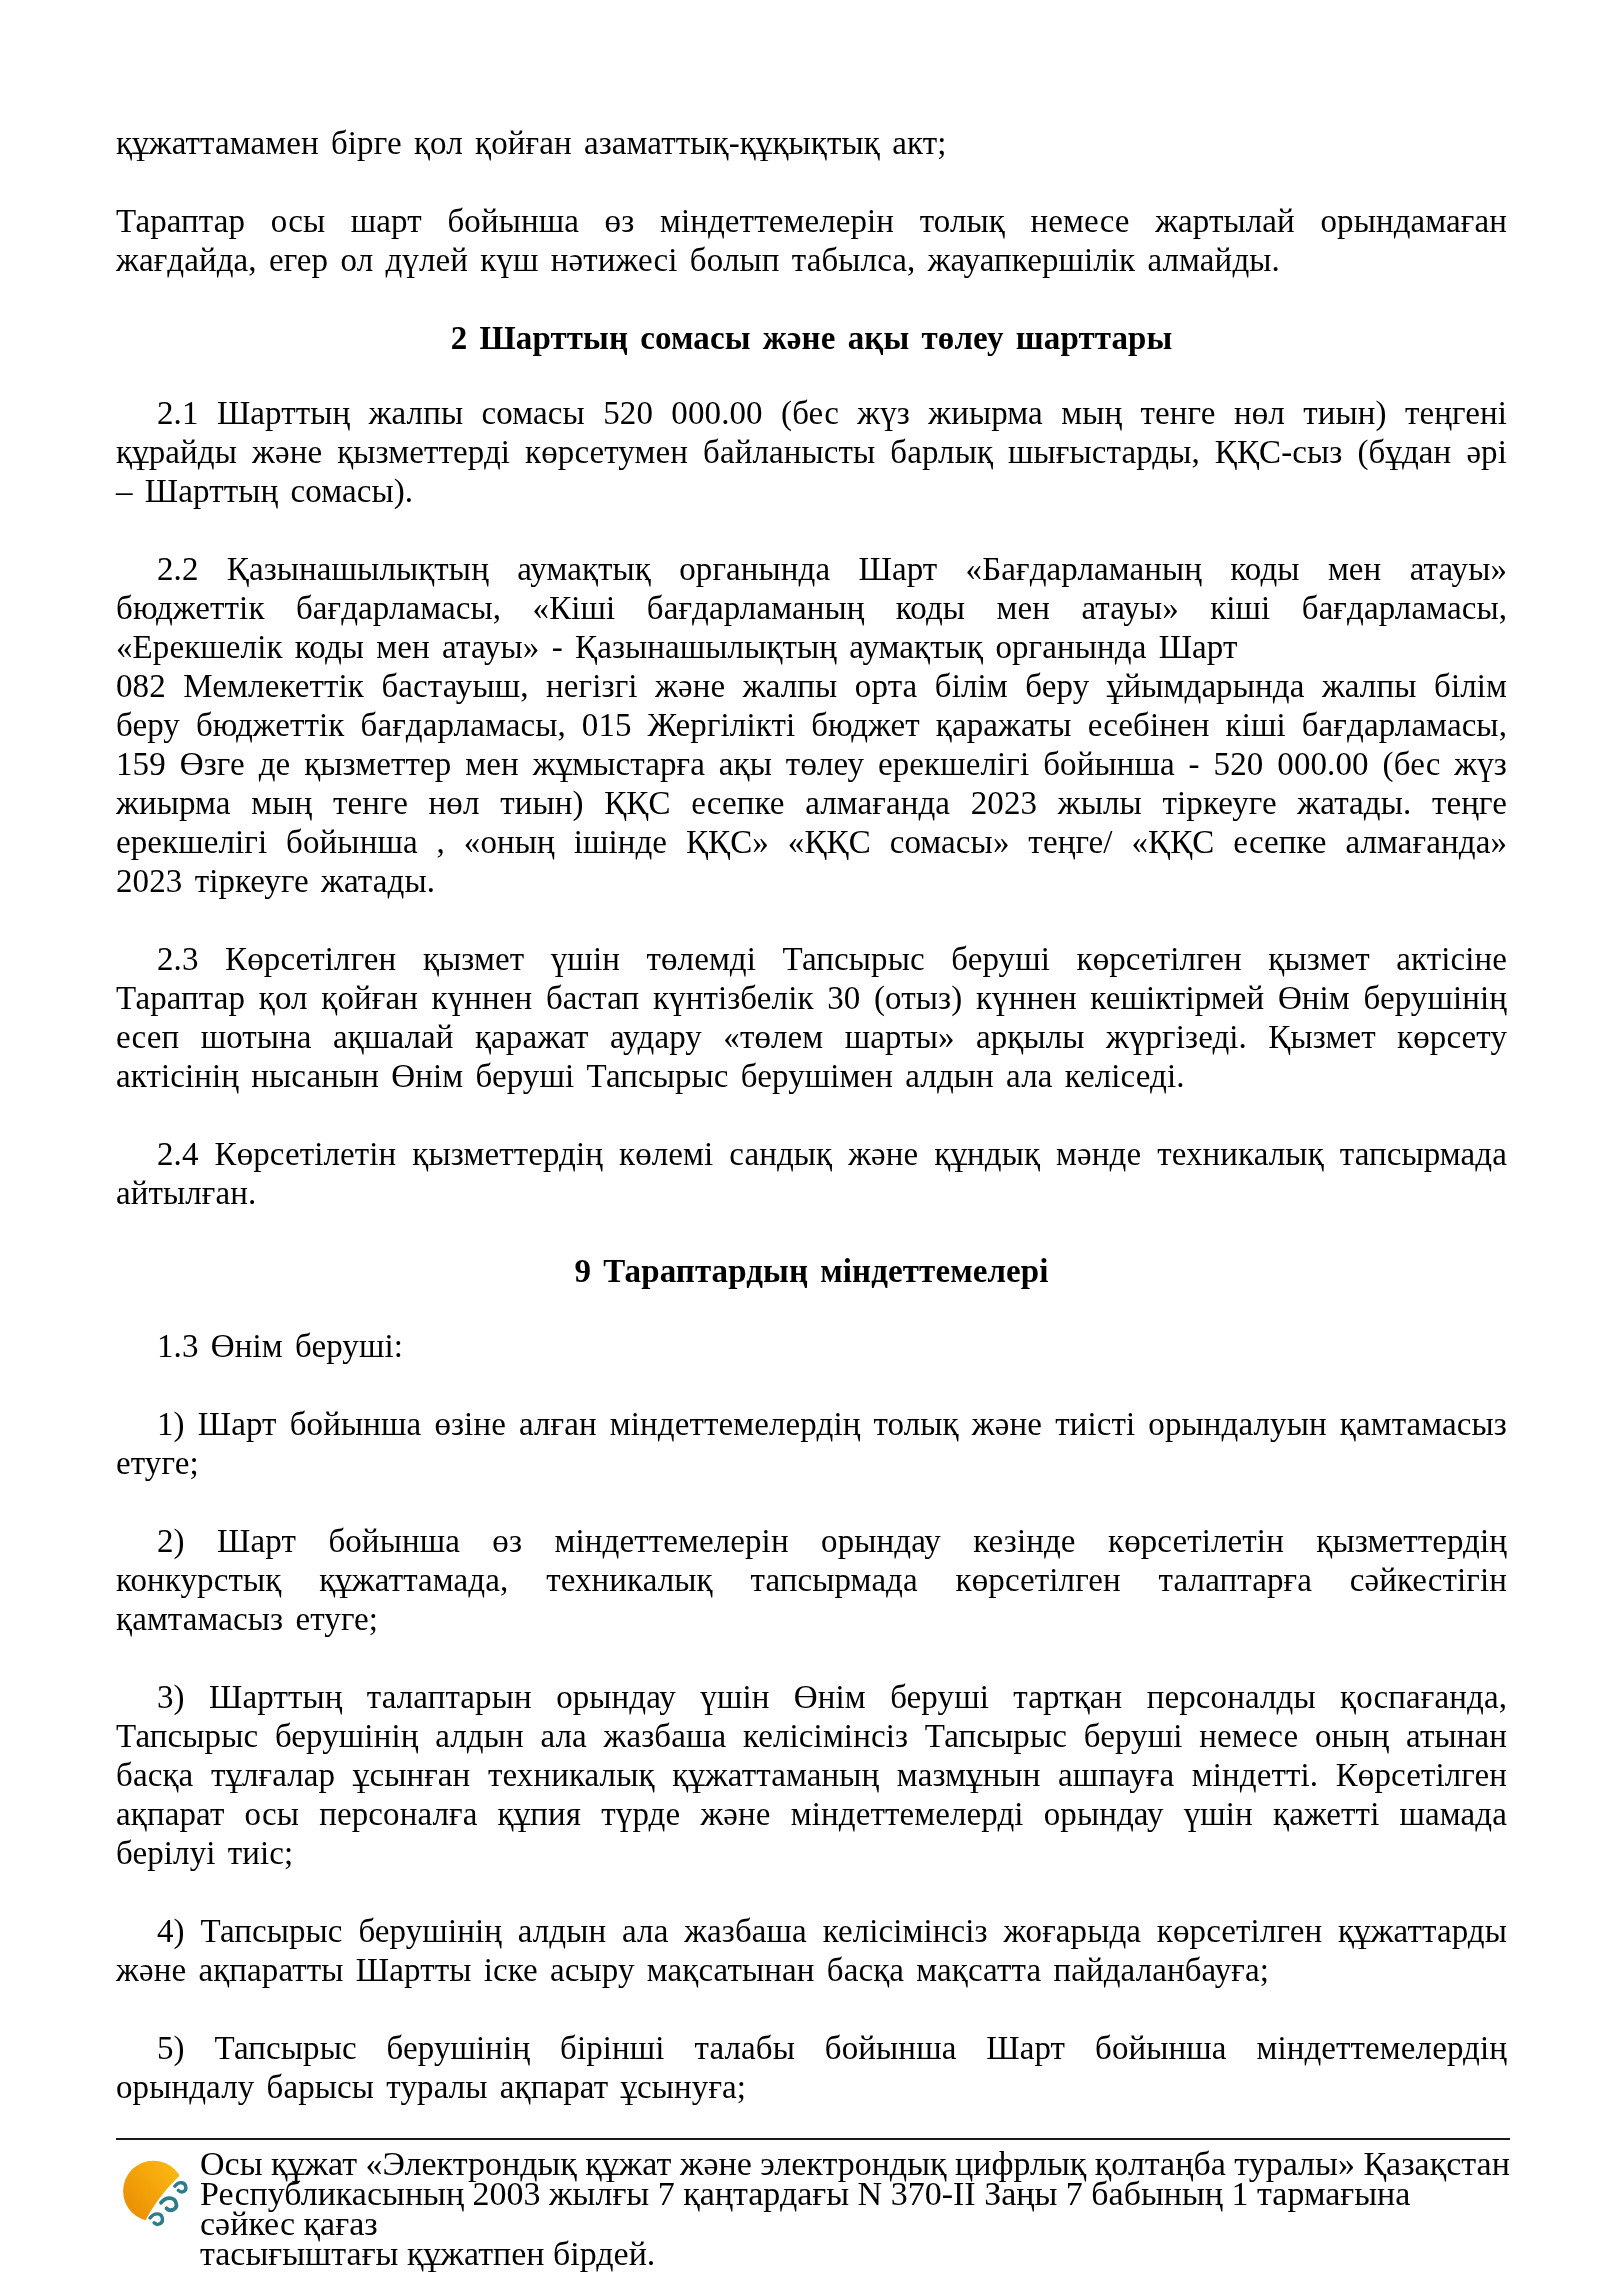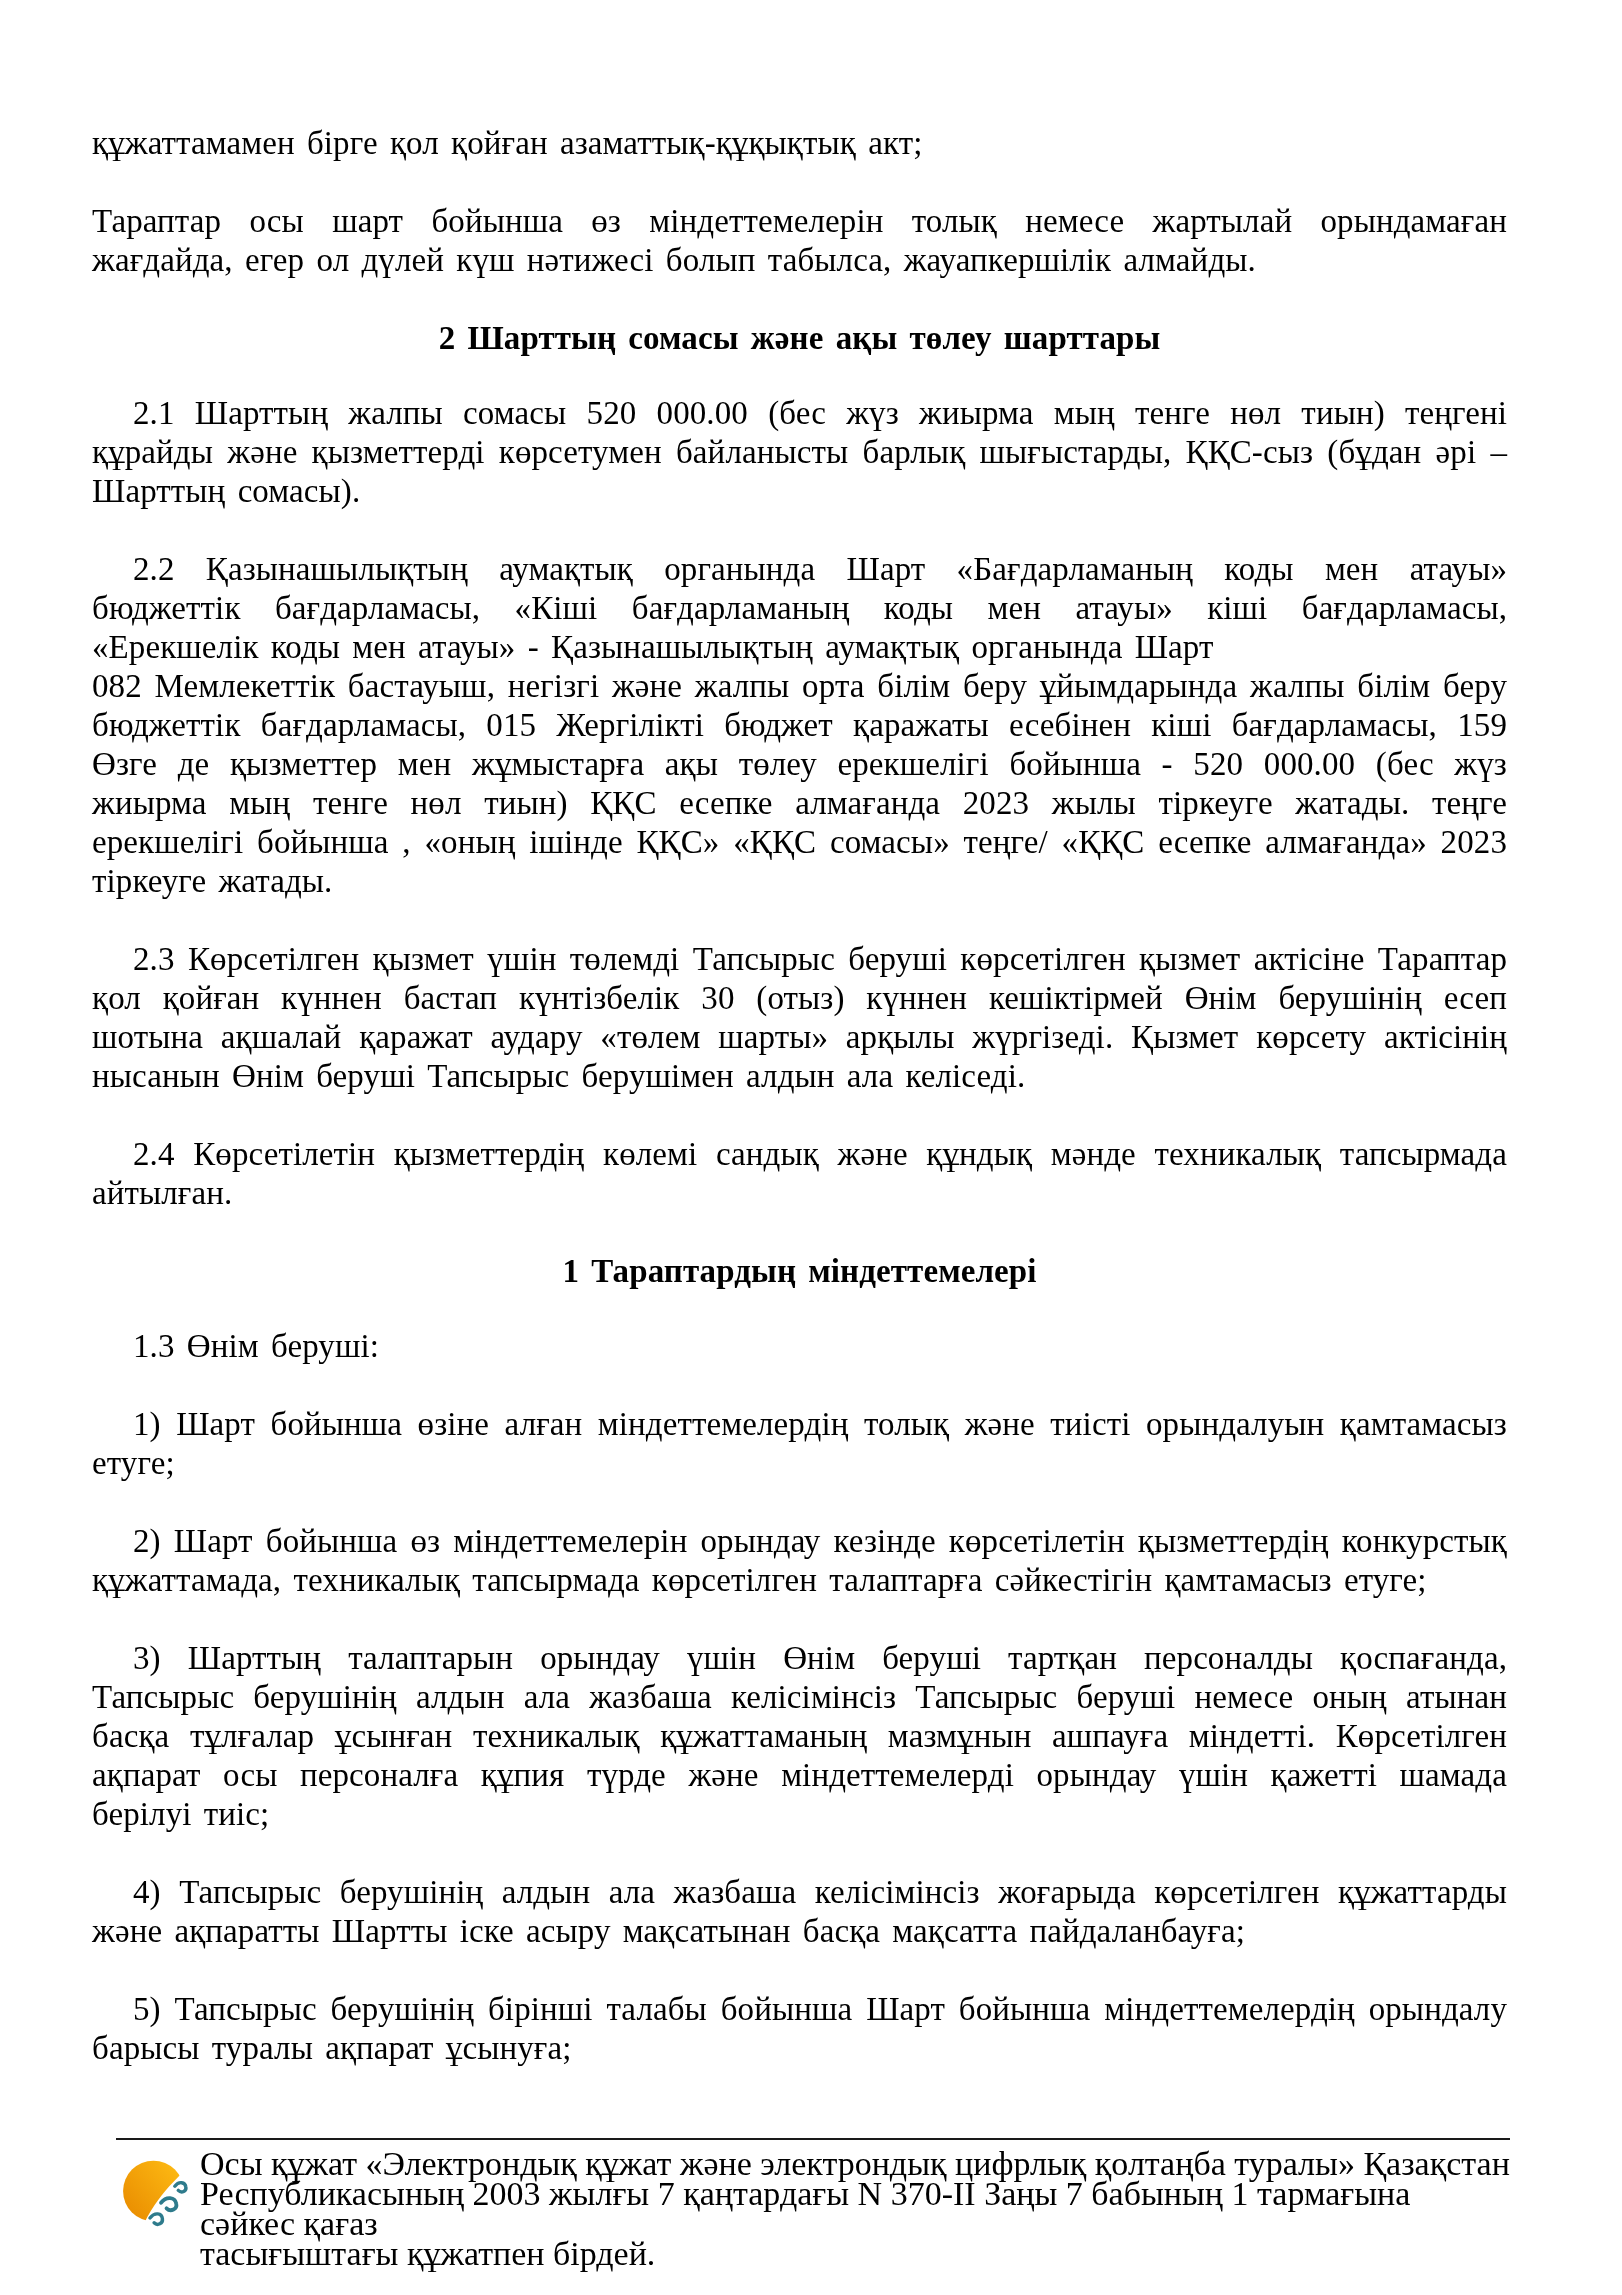--- a/index.html
+++ b/index.html
@@ -8,21 +8,21 @@
     --logo-teal:#2E7B8C;
     --ink:#000000;
     --rule:#1a1a1a;
   }
   html,body{margin:0;padding:0;background:#ffffff;}
   .page{
     position:relative;
     width:1623px;
     height:2295px;
     box-sizing:border-box;
-    padding:124px 116px 0 92px;
+    padding:124px 116px 0 116px;
     background:#ffffff;
     color:var(--ink);
     font-family:"Liberation Serif", serif;
     font-size:33px;
     line-height:39px;
     overflow:hidden;
   }
   .page p{
     margin:0 0 39px 0;
     text-align:justify;
@@ -79,21 +79,21 @@
 
   <p class="ind">
     <span>2.2 Қазынашылықтың аумақтық органында Шарт «Бағдарламаның коды мен атауы» бюджеттік бағдарламасы, «Кіші бағдарламаның коды мен атауы» кіші бағдарламасы, «Ерекшелік коды мен атауы» - Қазынашылықтың аумақтық органында Шарт</span><br>
     <span class="bold">082</span><span> Мемлекеттік бастауыш, негізгі және жалпы орта білім беру ұйымдарында жалпы білім беру бюджеттік бағдарламасы, </span><span class="bold">015</span><span> Жергілікті бюджет қаражаты есебінен кіші бағдарламасы, </span><span class="bold">159</span><span> Өзге де қызметтер мен жұмыстарға ақы төлеу ерекшелігі бойынша - 520 000.00 (бес жүз жиырма мың тенге нөл тиын) ҚҚС есепке алмағанда 2023 жылы тіркеуге жатады. теңге ерекшелігі бойынша , «оның ішінде ҚҚС» «ҚҚС сомасы» теңге/ «ҚҚС есепке алмағанда» 2023 тіркеуге жатады.</span>
   </p>
 
   <p class="ind">2.3 Көрсетілген қызмет үшін төлемді Тапсырыс беруші көрсетілген қызмет актісіне Тараптар қол қойған күннен бастап күнтізбелік 30 (отыз) күннен кешіктірмей Өнім берушінің есеп шотына ақшалай қаражат аудару «төлем шарты» арқылы жүргізеді. Қызмет көрсету актісінің нысанын Өнім беруші Тапсырыс берушімен алдын ала келіседі.</p>
 
   <p class="ind">2.4 Көрсетілетін қызметтердің көлемі сандық және құндық мәнде техникалық тапсырмада айтылған.</p>
 
-  <p class="sec-head">1 Тараптардың міндеттемелері</p>
+  <p class="sec-head">9 Тараптардың міндеттемелері</p>
 
   <p class="ind">1.3 Өнім беруші:</p>
 
   <p class="ind">1) Шарт бойынша өзіне алған міндеттемелердің толық және тиісті орындалуын қамтамасыз етуге;</p>
 
   <p class="ind">2) Шарт бойынша өз міндеттемелерін орындау кезінде көрсетілетін қызметтердің конкурстық құжаттамада, техникалық тапсырмада көрсетілген талаптарға сәйкестігін қамтамасыз етуге;</p>
 
   <p class="ind">3) Шарттың талаптарын орындау үшін Өнім беруші тартқан персоналды қоспағанда, Тапсырыс берушінің алдын ала жазбаша келісімінсіз Тапсырыс беруші немесе оның атынан басқа тұлғалар ұсынған техникалық құжаттаманың мазмұнын ашпауға міндетті. Көрсетілген ақпарат осы персоналға құпия түрде және міндеттемелерді орындау үшін қажетті шамада берілуі тиіс;</p>
 
   <p class="ind">4) Тапсырыс берушінің алдын ала жазбаша келісімінсіз жоғарыда көрсетілген құжаттарды және ақпаратты Шартты іске асыру мақсатынан басқа мақсатта пайдаланбауға;</p>

